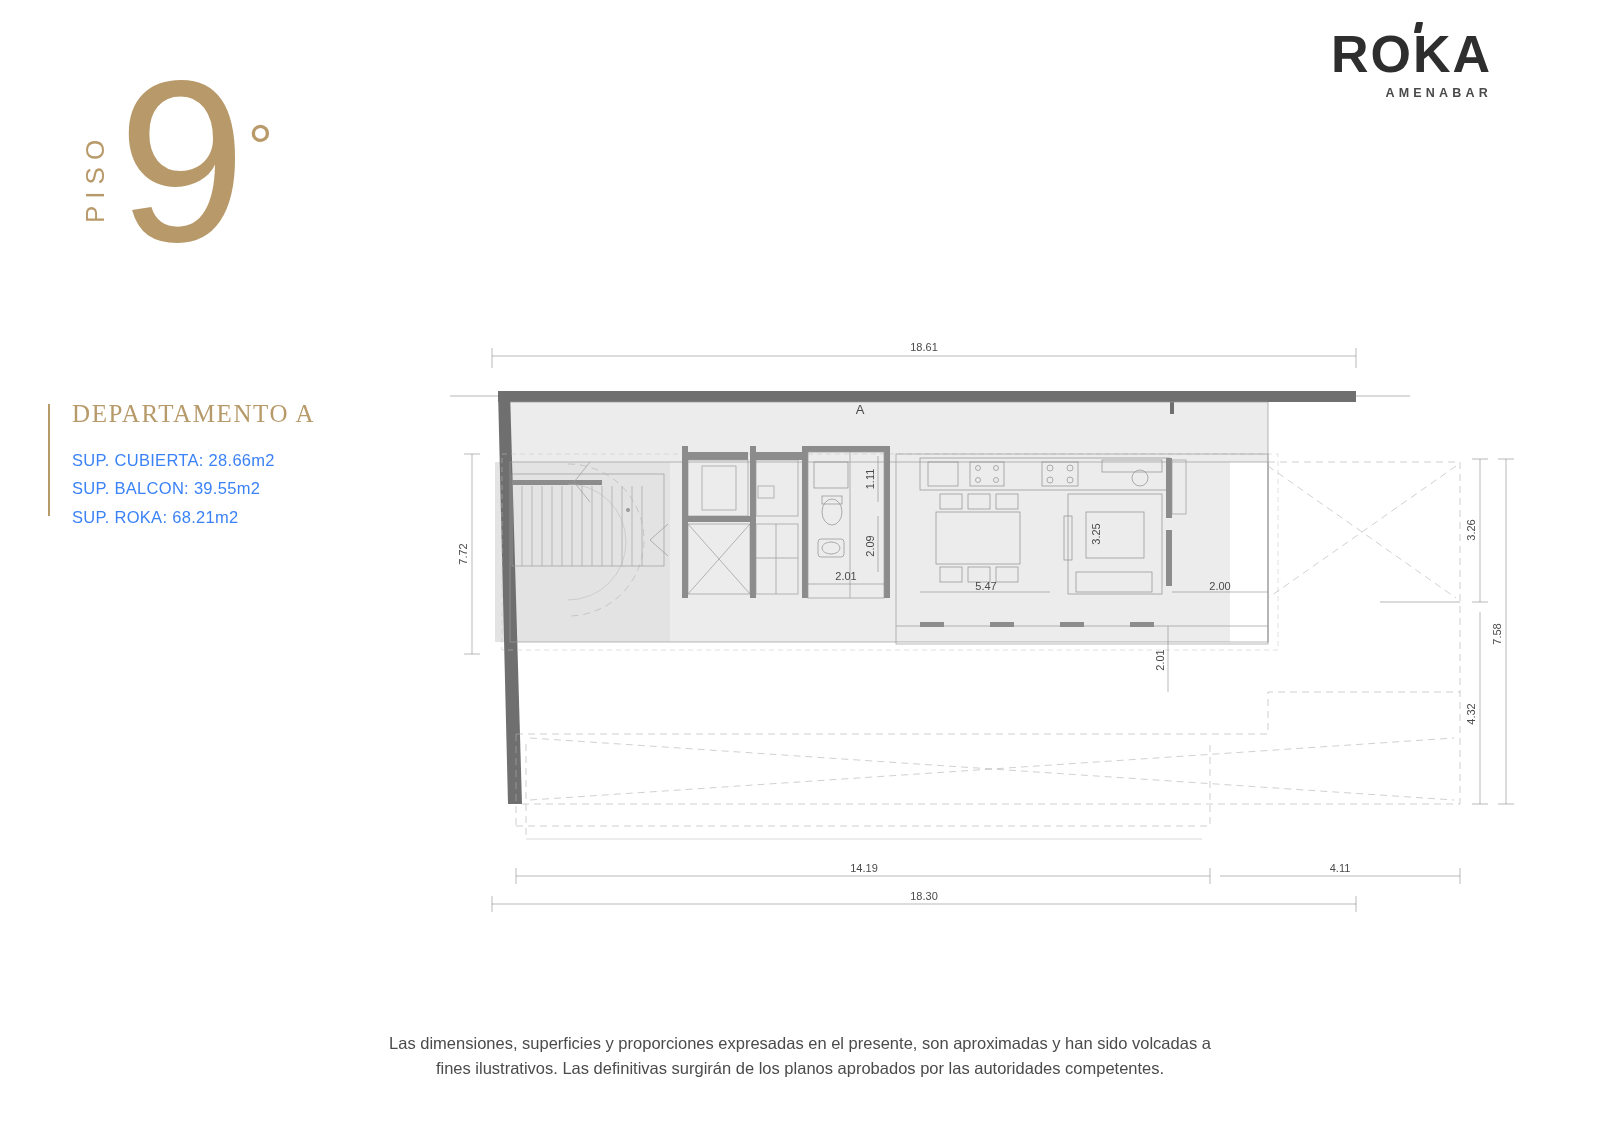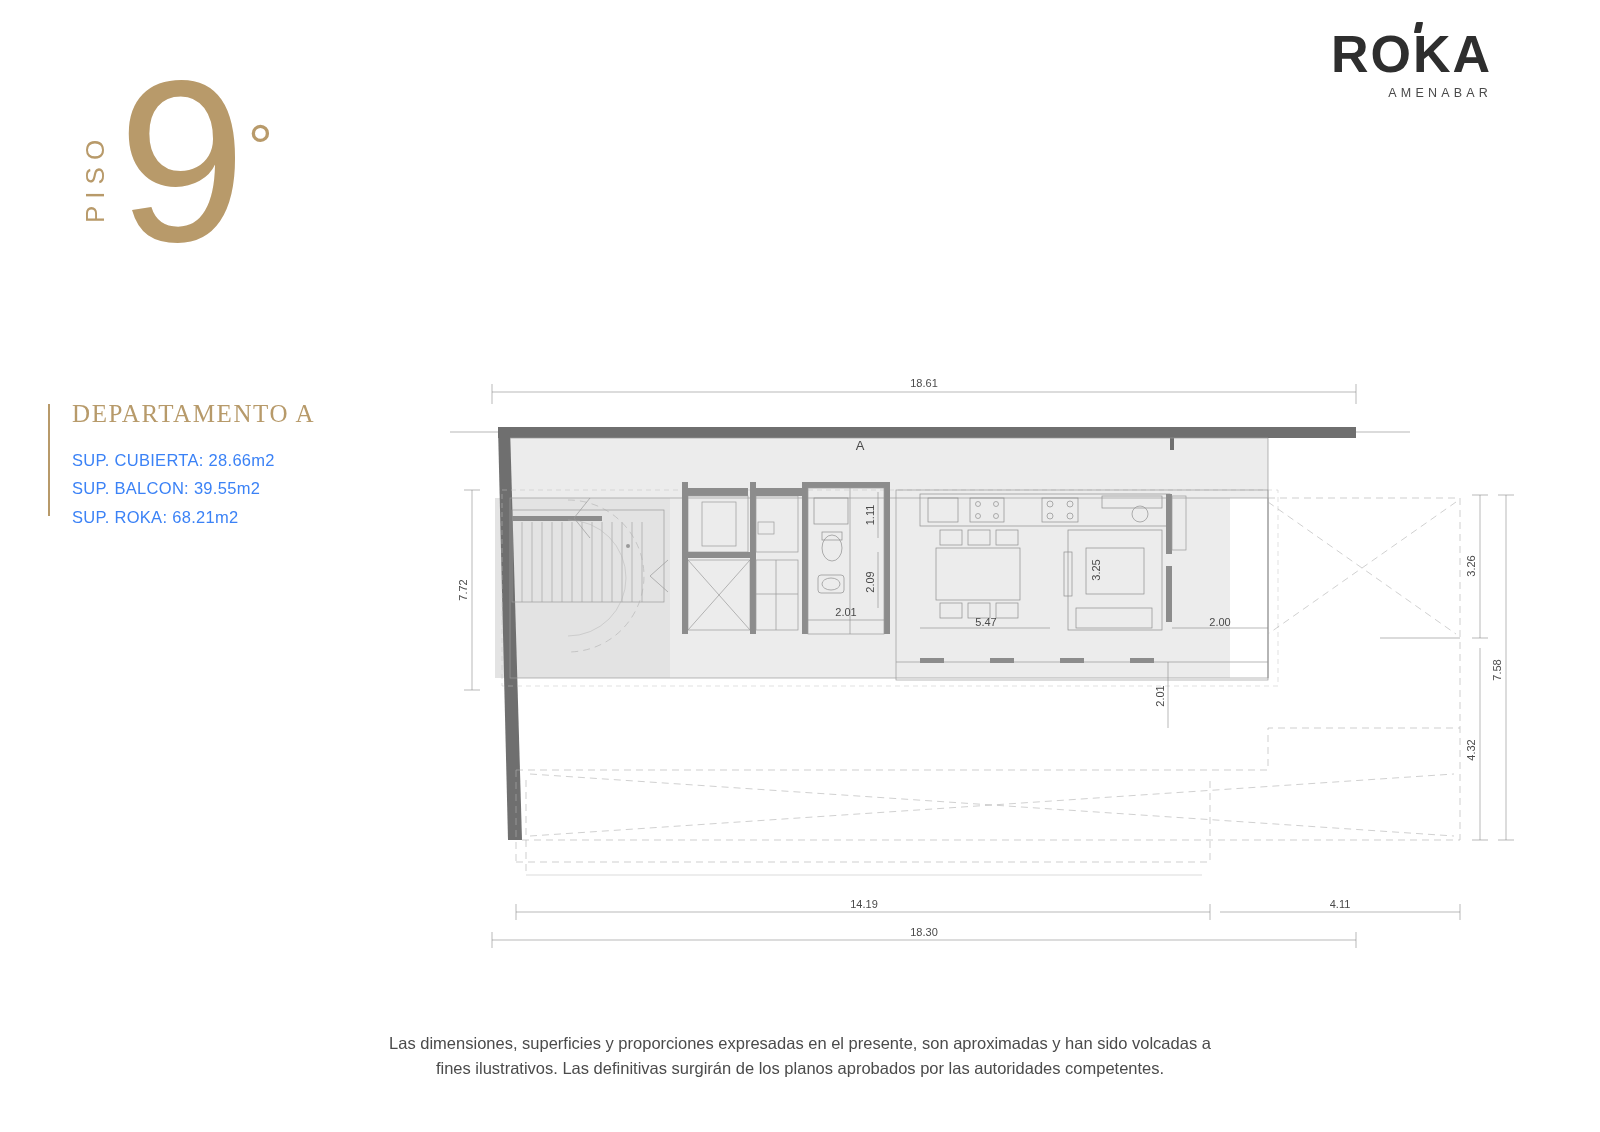--- a/index.html
+++ b/index.html
@@ -15,21 +15,21 @@
   .logo-main{
     font-family:"Liberation Sans", sans-serif;
     font-size:52px;letter-spacing:2px;font-weight:700;color:#2e2e2e;line-height:1;
     position:relative;
   }
   .logo-dot{
     position:absolute;left:52%;top:-6px;width:7px;height:11px;background:#2e2e2e;
     transform:skewX(-12deg);border-radius:1px;
   }
   .logo-sub{
-    font-size:12.5px;letter-spacing:4.2px;color:#4a4a4a;margin-top:6px;font-weight:400;
+    font-size:12.5px;letter-spacing:4.2px;color:#4a4a4a;margin-top:6px;font-weight:700;
   }
 
   
   .floor-wrap{position:absolute;left:40px;top:95px;width:260px;height:220px;}
   .floor-piso{
     position:absolute;left:40px;top:128px;
     transform:rotate(-90deg);transform-origin:0 0;
     font-size:26px;letter-spacing:7px;color:#b89a6a;
   }
   .floor-num{
@@ -45,21 +45,21 @@
   .info{position:absolute;left:72px;top:400px;width:330px;}
   .info:before{
     content:"";position:absolute;left:-24px;top:4px;width:2px;height:112px;background:#b89a6a;
   }
   .info-title{
     font-size:25px;letter-spacing:1.6px;color:#b79a6a;font-weight:400;margin-bottom:18px;font-family:Liberation Serif, serif;
   }
   .info-line{font-size:16.5px;color:#3b82f6;letter-spacing:.3px;line-height:1.72;}
 
   
-  .plan{position:absolute;left:450px;top:370px;width:1070px;height:610px;}
+  .plan{position:absolute;left:450px;top:334px;width:1070px;height:610px;}
   .plan svg{display:block;}
 
   
   .disclaimer{
     position:absolute;left:0;right:0;bottom:50px;text-align:center;
     font-size:16.5px;color:#4b4b4b;line-height:1.55;
   }
 </style>
 </head>
 <body>

